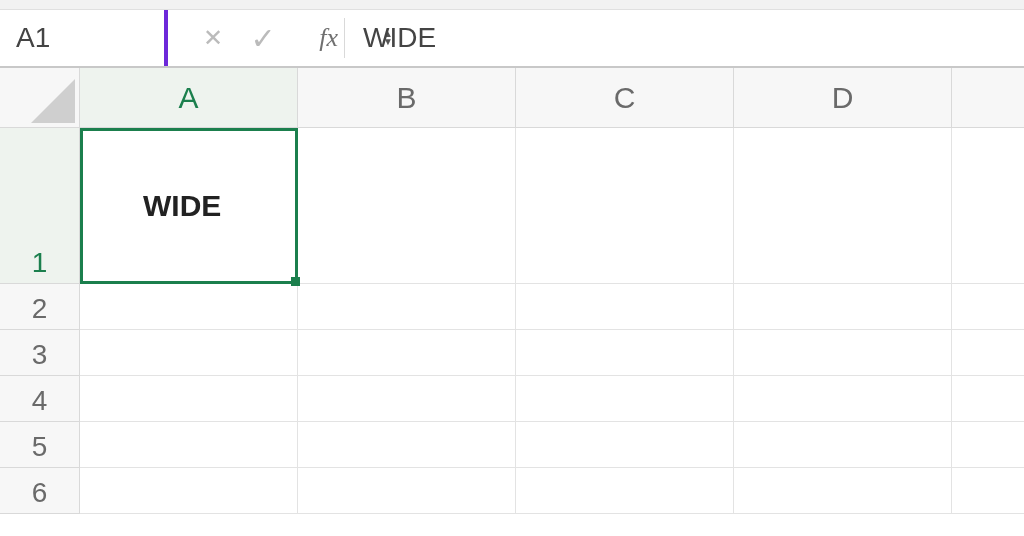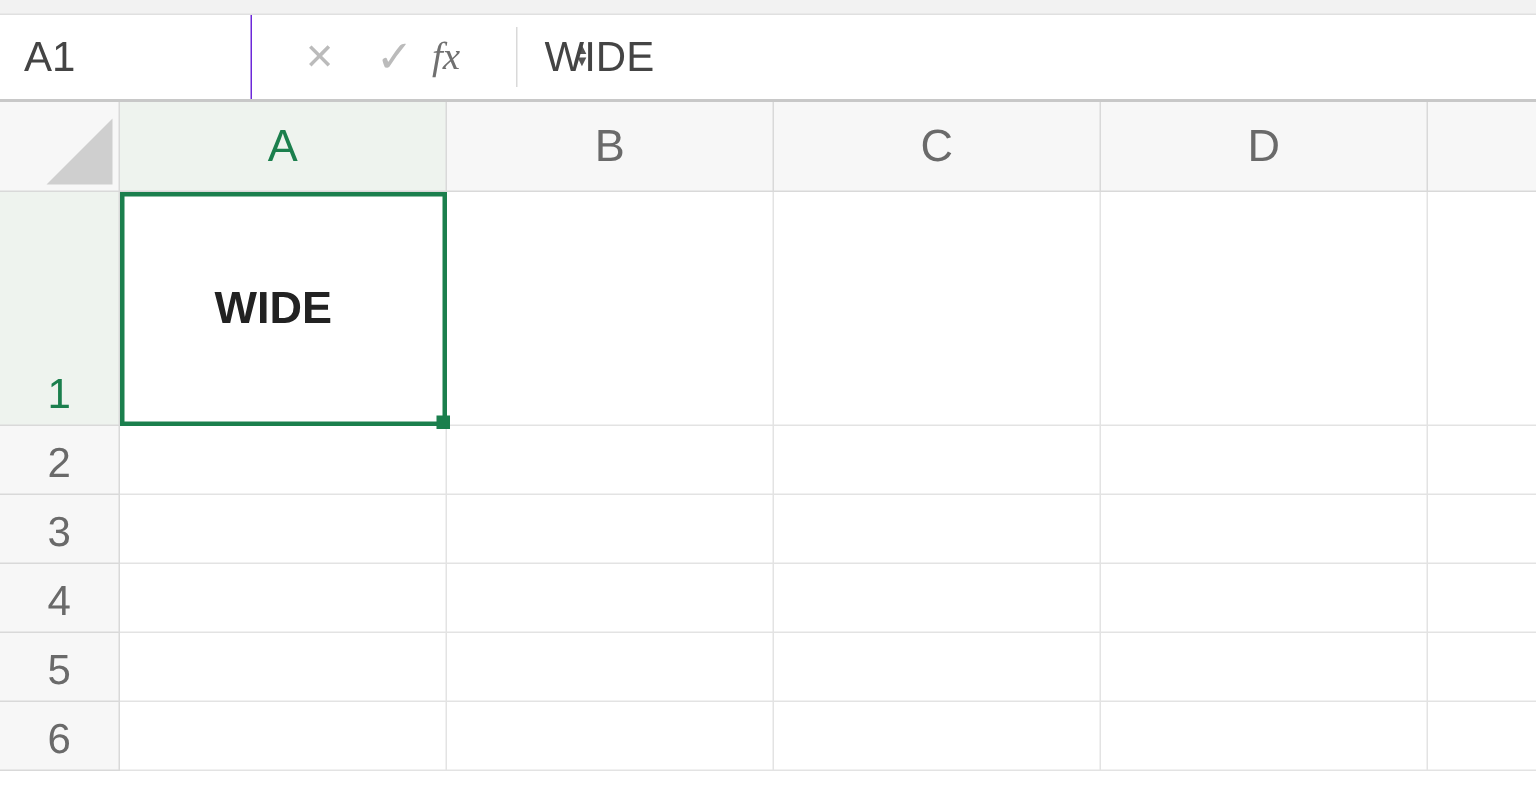--- a/index.html
+++ b/index.html
@@ -25,21 +25,21 @@
     align-items: center;
     height: 58px;
     background: #ffffff;
     border-bottom: 2px solid #c8c8c8;
   }
   .name-box-wrap {
     display: flex;
     align-items: center;
     width: 168px;
     height: 100%;
-    border-right: 1px solid #6d28d9;
+    border-right: 4px solid #6d28d9;
     padding: 0 8px 0 14px;
   }
   .name-box {
     flex: 1;
     font-size: 28px;
     color: #444;
     border: none;
     outline: none;
     background: transparent;
   }
@@ -66,21 +66,21 @@
     height: 100%;
   }
   .fb-btn.cancel { margin-left: 20px; font-size: 24px; font-weight: 300;}
   .fb-btn.enter  { font-size: 30px; font-weight: 300;}
   .fx-label {
     font-family: "Times New Roman", serif;
     font-style: italic;
     font-size: 26px;
     color: #707070;
     width: 50px;
-    text-align: left;
+    text-align: right;
   }
   .fb-divider {
     width: 1px; height: 40px;
     background: #d9d9d9;
     margin: 0 6px;
   }
   .formula-input {
     flex: 1;
     font-size: 28px;
     color: #444;

